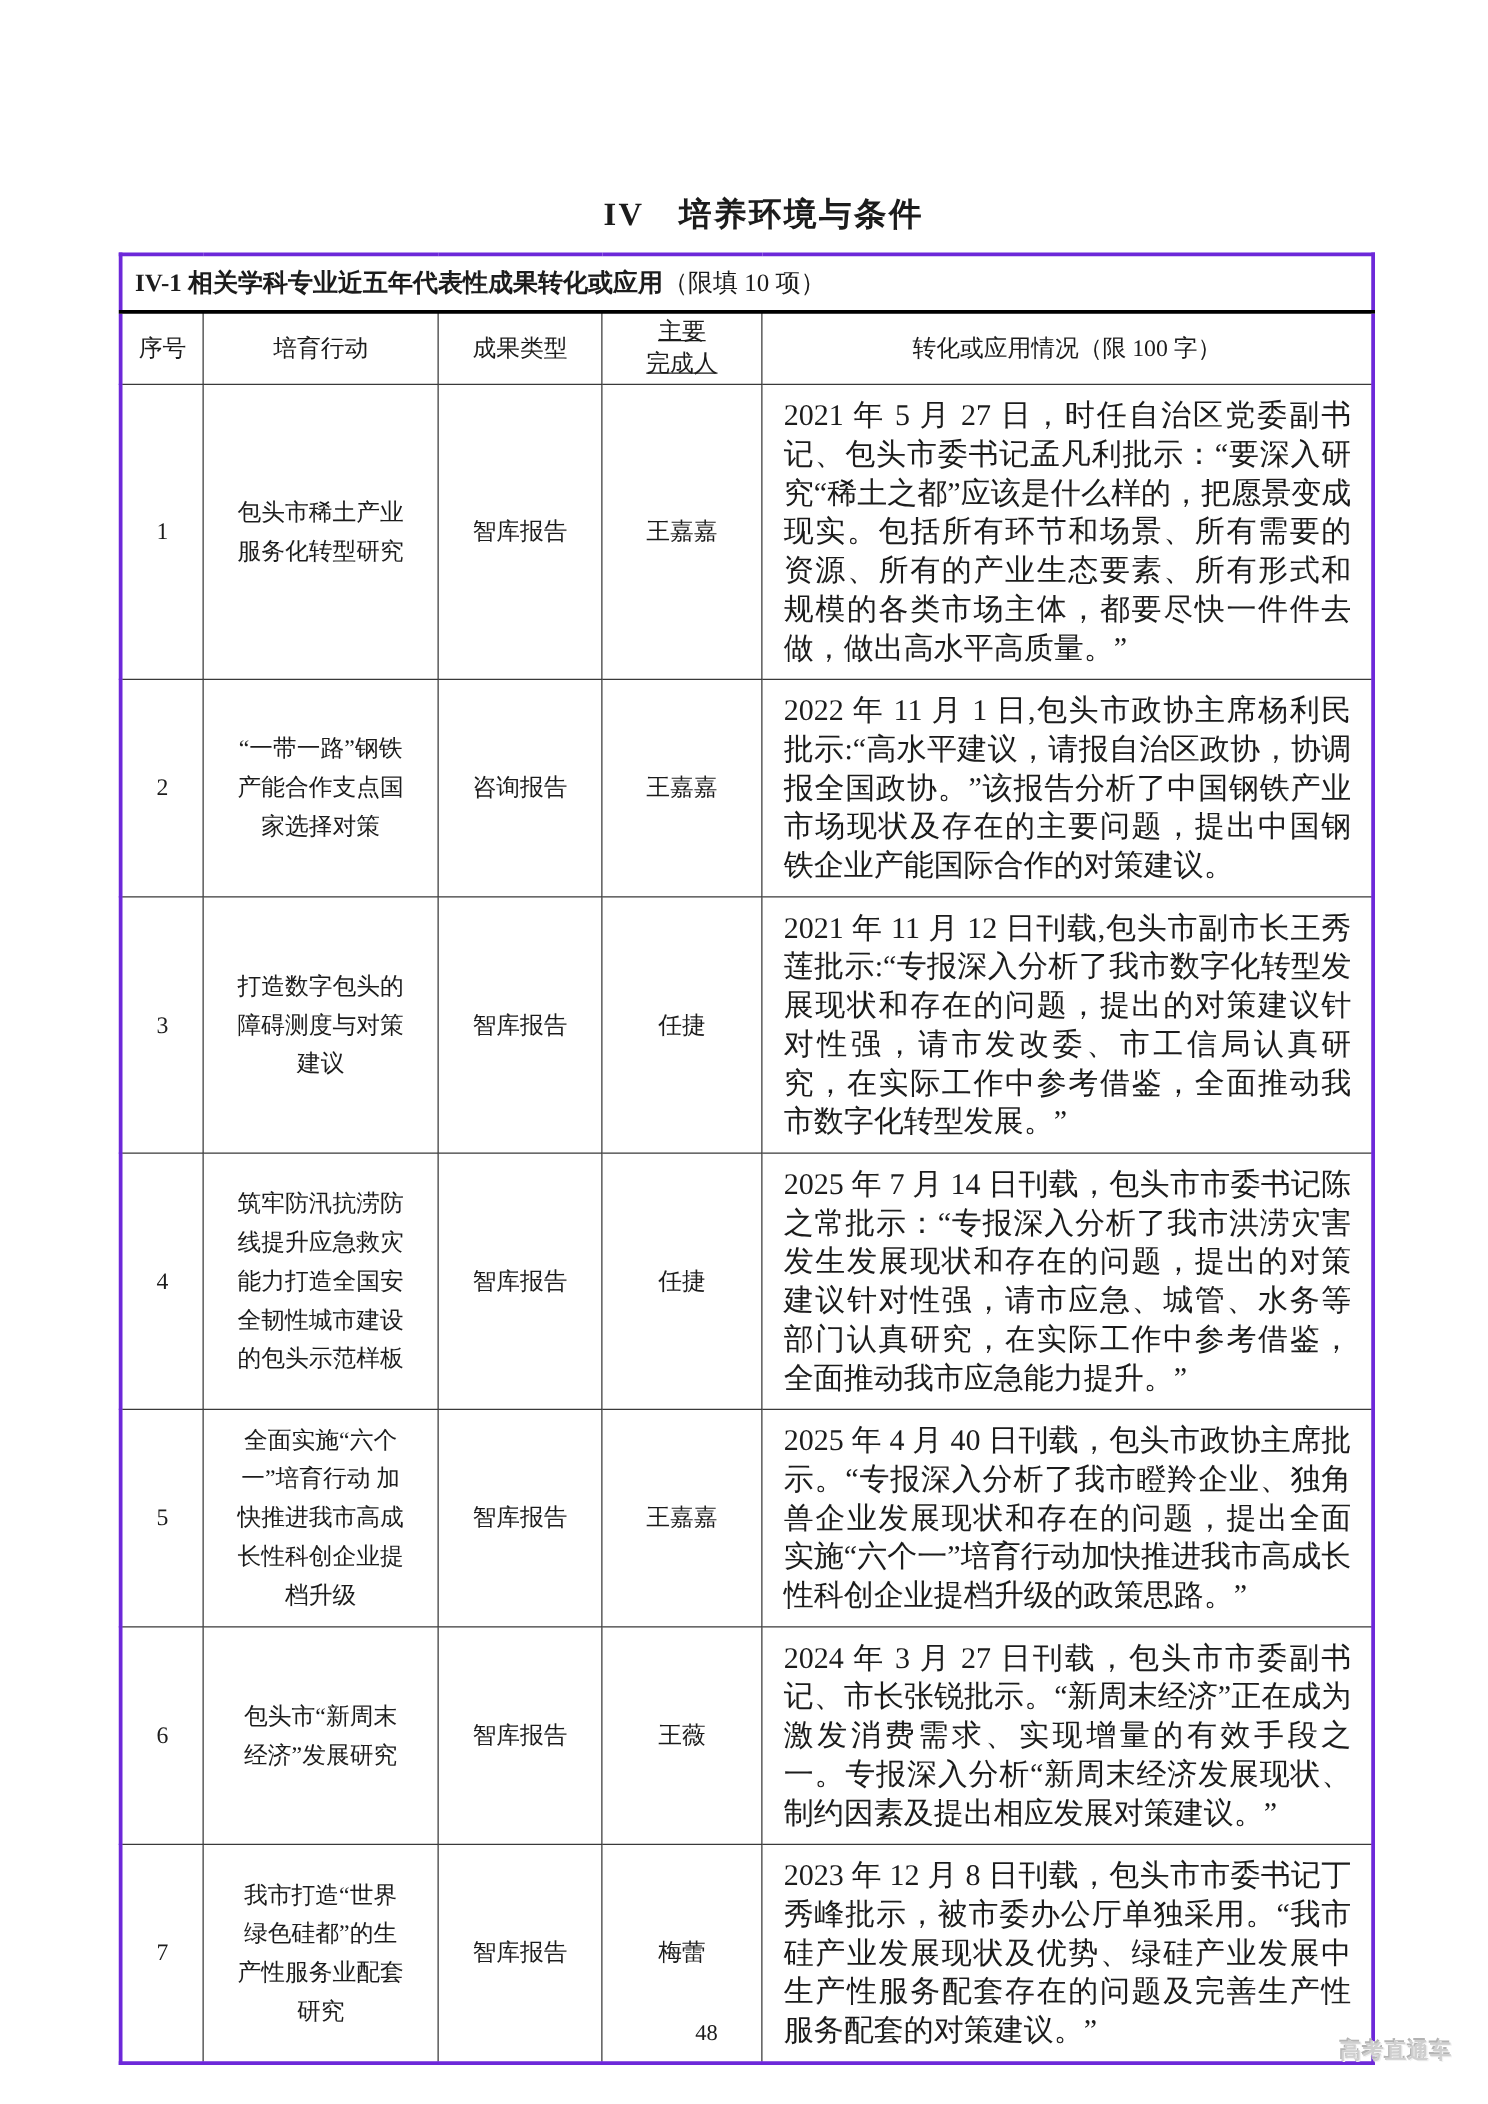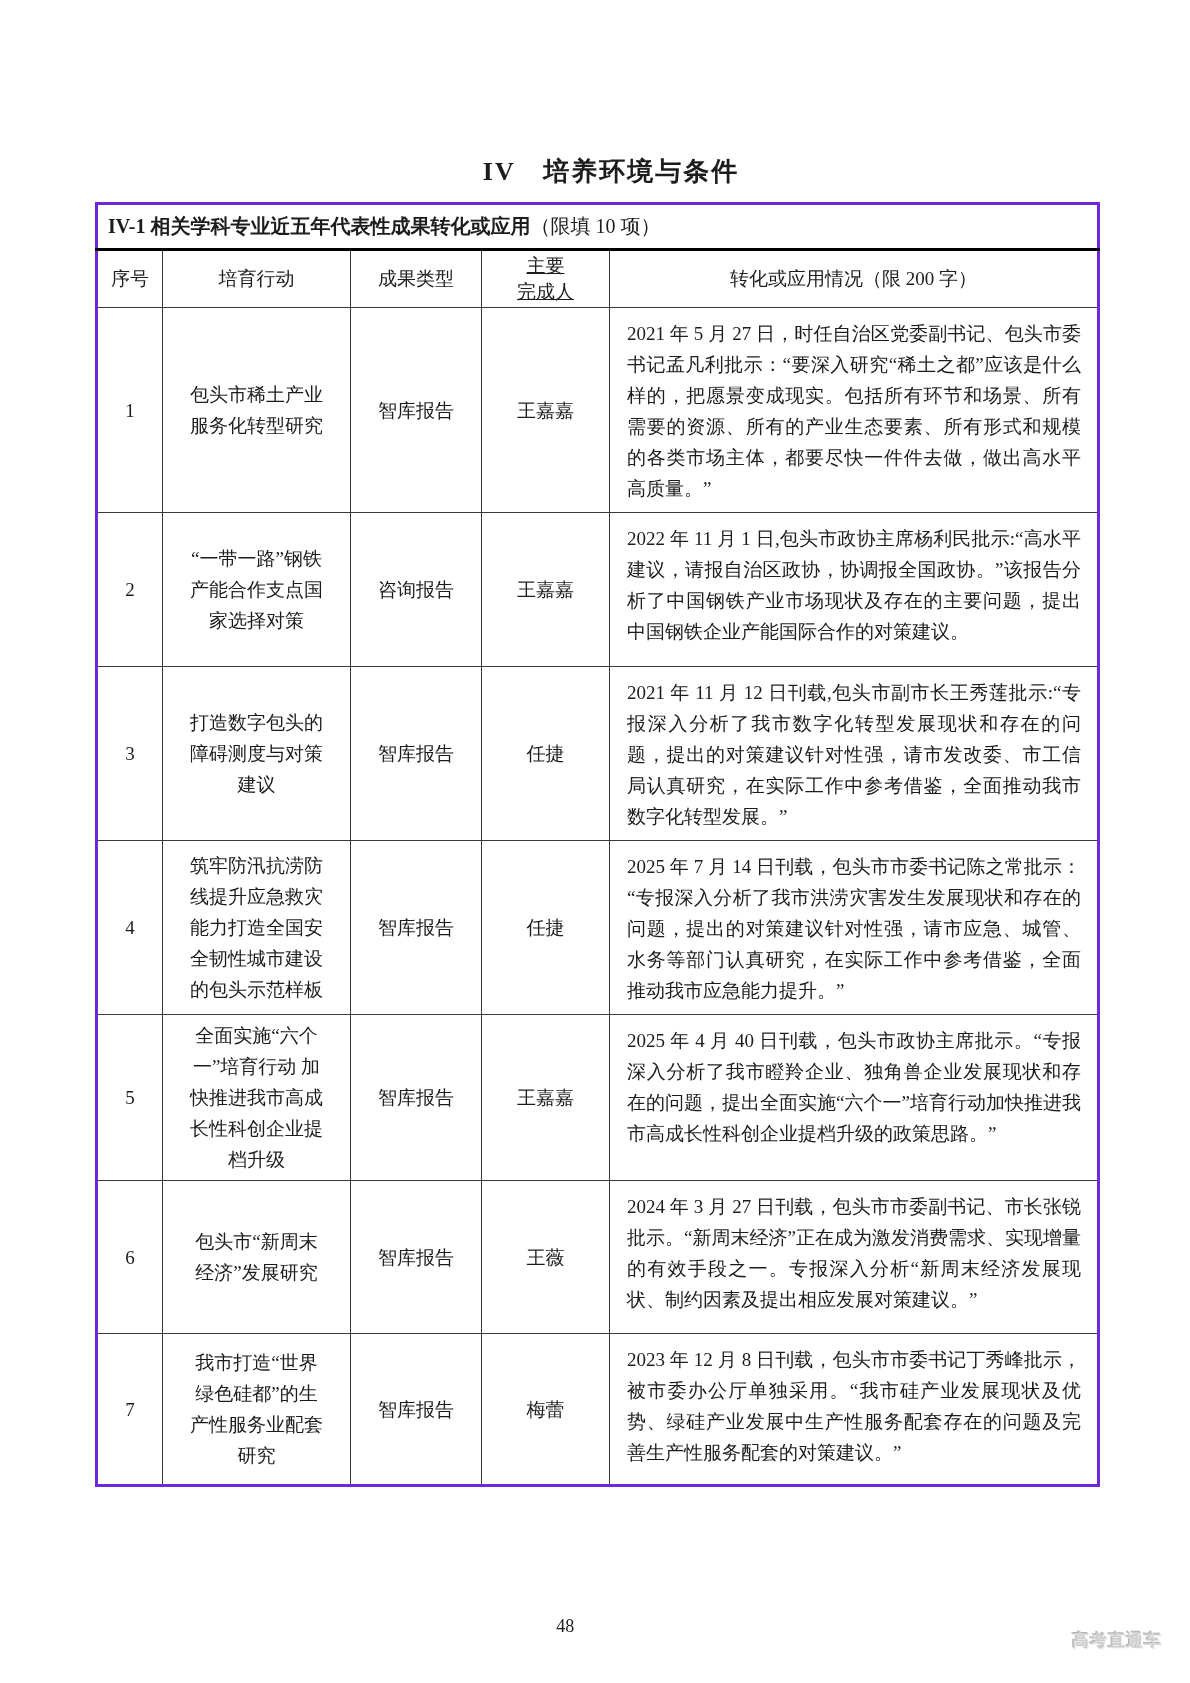--- a/index.html
+++ b/index.html
@@ -29,21 +29,21 @@
   tr.header-row th{
     font-weight:normal;font-size:19px;height:55px;
     text-align:center;vertical-align:middle;padding:2px;
   }
   .pre{white-space:pre-line;line-height:26px;text-decoration:underline;}
   td.c-no,td.c-name,td.c-type,td.c-person{
     text-align:center;vertical-align:middle;font-size:19px;line-height:31px;padding:4px;
   }
   td.c-name{padding:4px 23px;}
   td.c-detail{
-    font-size:19px;line-height:31px;text-align:justify;
+    font-size:24px;line-height:31px;text-align:justify;
     vertical-align:top;padding:10px 16px 8px 17px;
   }
   tbody tr:nth-child(3){height:185px;}
   tbody tr:nth-child(4){height:154px;}
   tbody tr:nth-child(5){height:155px;}
   tbody tr:nth-child(6){height:164px;}
   tbody tr:nth-child(7){height:166px;}
   tbody tr:nth-child(8){height:153px;}
   tbody tr:nth-child(9){height:152px;}
   .page-number{
@@ -74,21 +74,21 @@
     <tbody id="table-body">
       <tr class="caption-row">
         <td colspan="5"><span class="cap-bold">IV-1 相关学科专业近五年代表性成果转化或应用</span><span class="cap-note">（限填 10 项）</span></td>
       </tr>
       <tr class="header-row">
         <th>序号</th>
         <th>培育行动</th>
         <th>成果类型</th>
         <th class="pre">主要
 完成人</th>
-        <th>转化或应用情况（限 200 字）</th>
+        <th>转化或应用情况（限 100 字）</th>
       </tr>
     <tr>
     <td class="c-no">1</td>
     <td class="c-name">包头市稀土产业服务化转型研究</td>
     <td class="c-type">智库报告</td>
     <td class="c-person">王嘉嘉</td>
     <td class="c-detail">2021 年 5 月 27 日，时任自治区党委副书记、包头市委书记孟凡利批示：“要深入研究“稀土之都”应该是什么样的，把愿景变成现实。包括所有环节和场景、所有需要的资源、所有的产业生态要素、所有形式和规模的各类市场主体，都要尽快一件件去做，做出高水平高质量。”</td>
   </tr>
         <tr>
     <td class="c-no">2</td>

